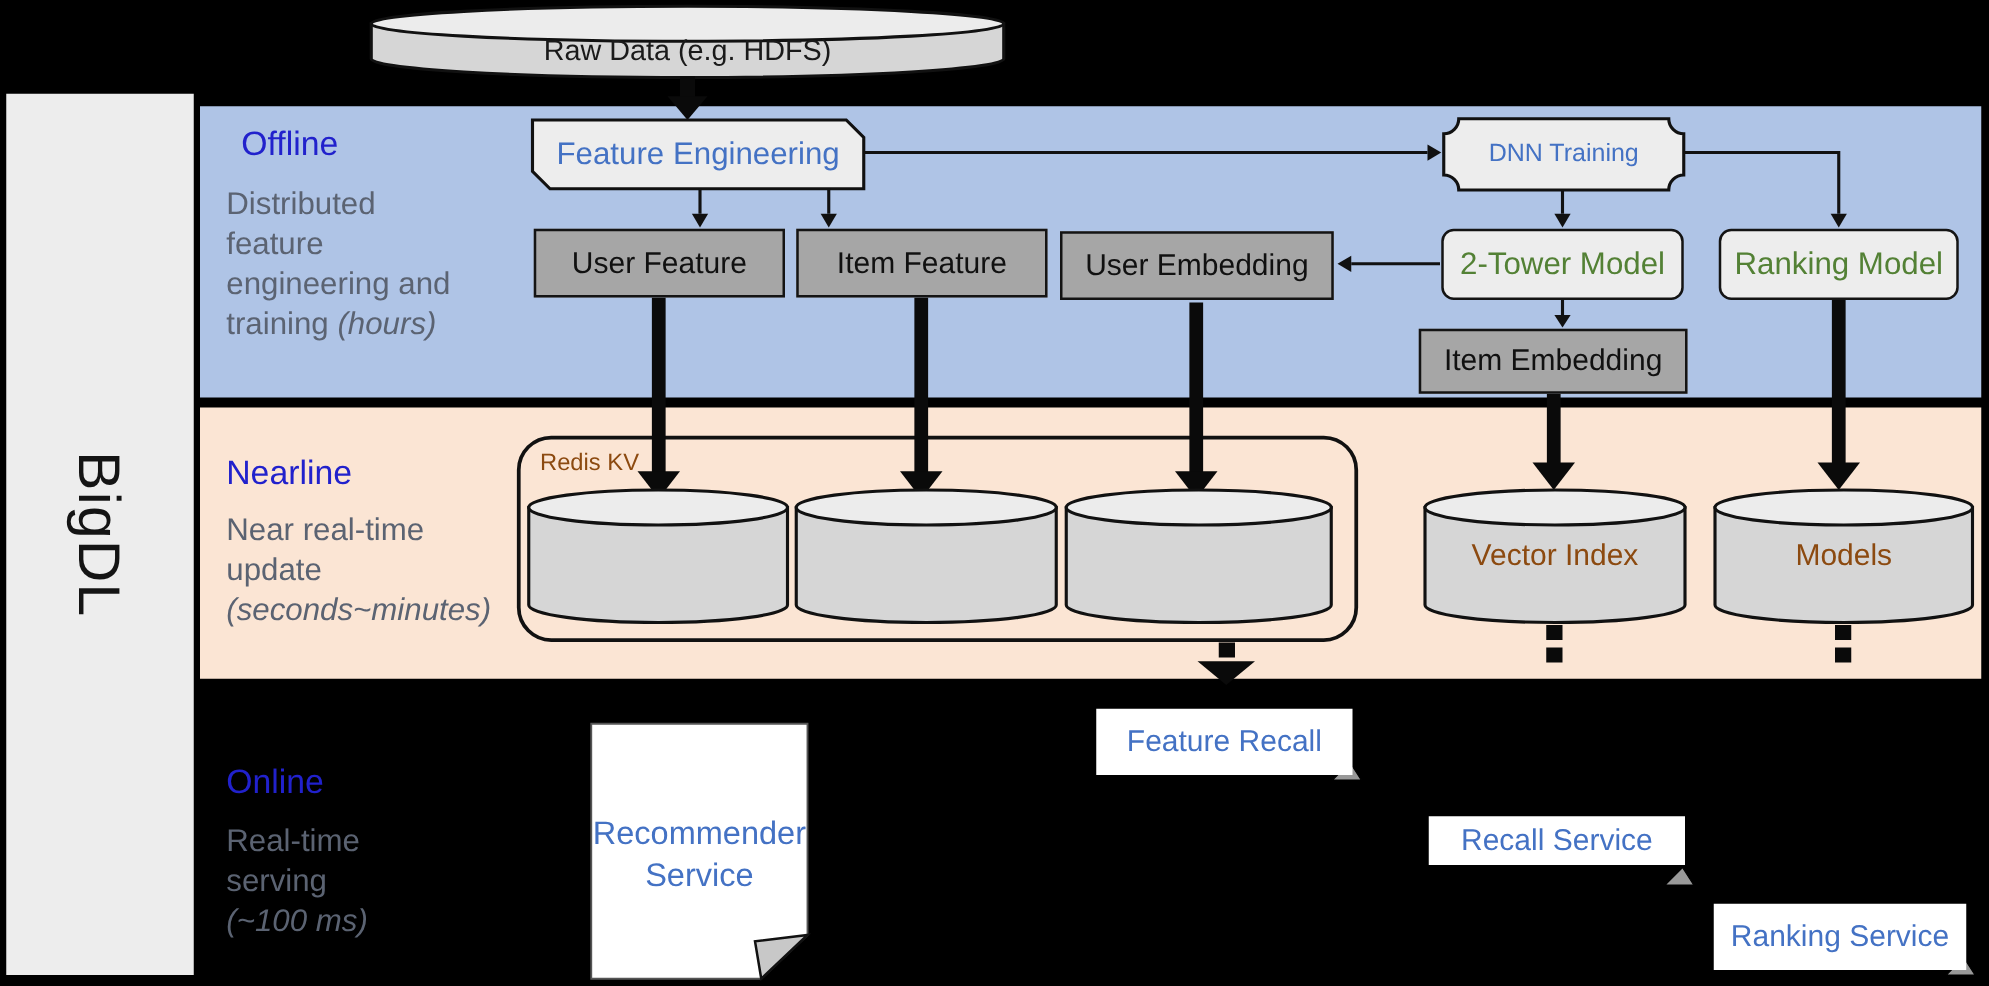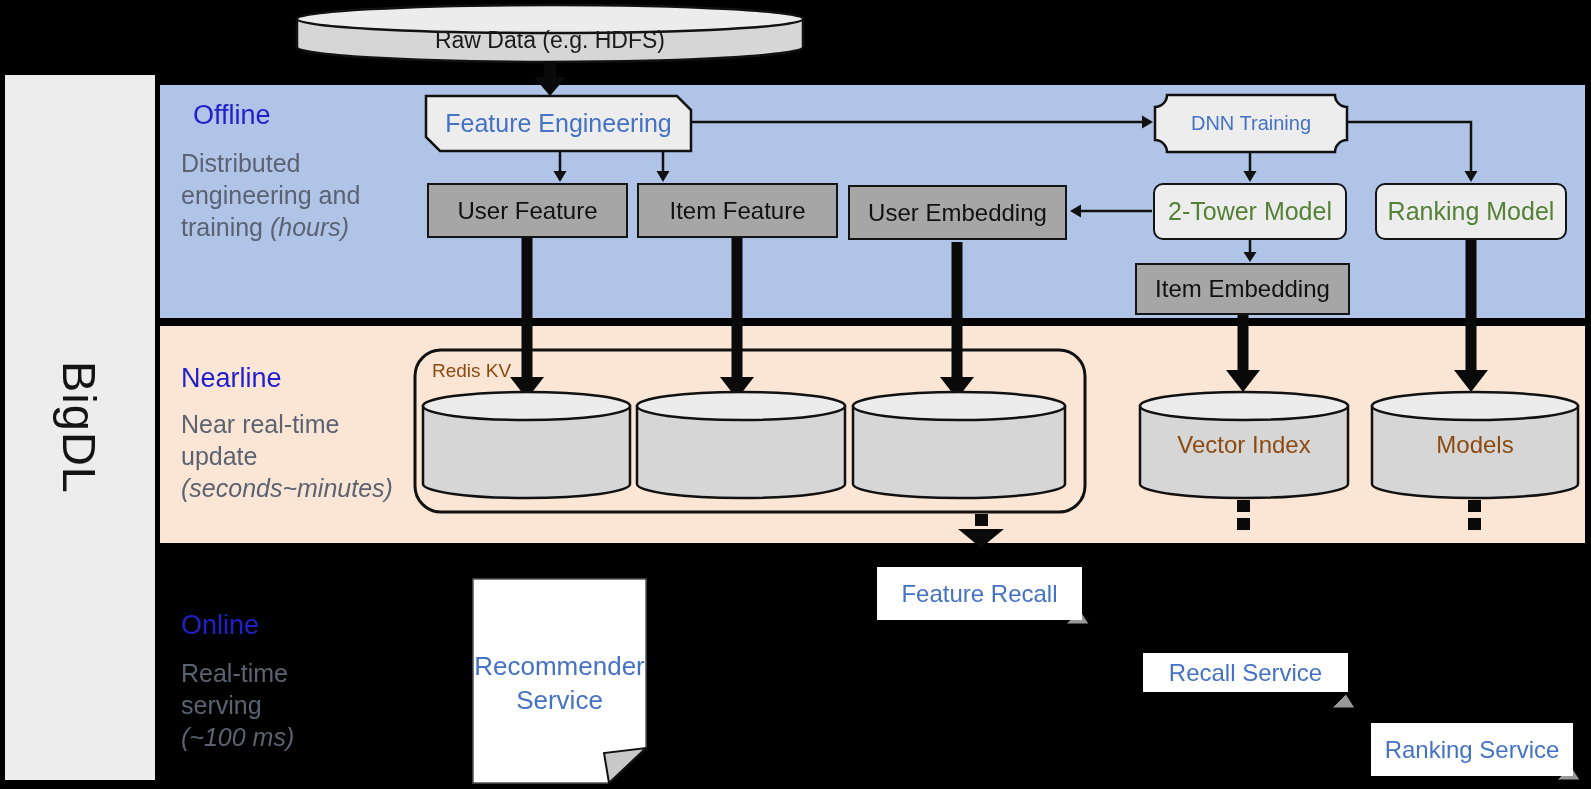--- a/index.html
+++ b/index.html
@@ -114,20 +114,21 @@
     <g fill="#999" stroke="#000" stroke-width="1">
       <polygon points="1080,610 1089,624 1066,624"></polygon>
       <polygon points="1346,694 1355,708 1332,708"></polygon>
       <polygon points="1571,766 1580,780 1557,780"></polygon>
     </g>
   </svg>
 
   <div class="section-title" style="left:181px;top:100px;margin-left:12px;">Offline</div>
   <div class="section-desc" style="left:181px;top:147px;width:235px;">
     <div>Distributed</div>
+    <div>feature</div>
     <div>engineering and</div>
     <div><span>training</span> <span class="it">(hours)</span></div>
   </div>
 
   <div class="section-title" style="left:181px;top:363px;">Nearline</div>
   <div class="section-desc" style="left:181px;top:408px;width:250px;">
     <div>Near real-time</div>
     <div>update</div>
     <div class="it">(seconds~minutes)</div>
   </div>

